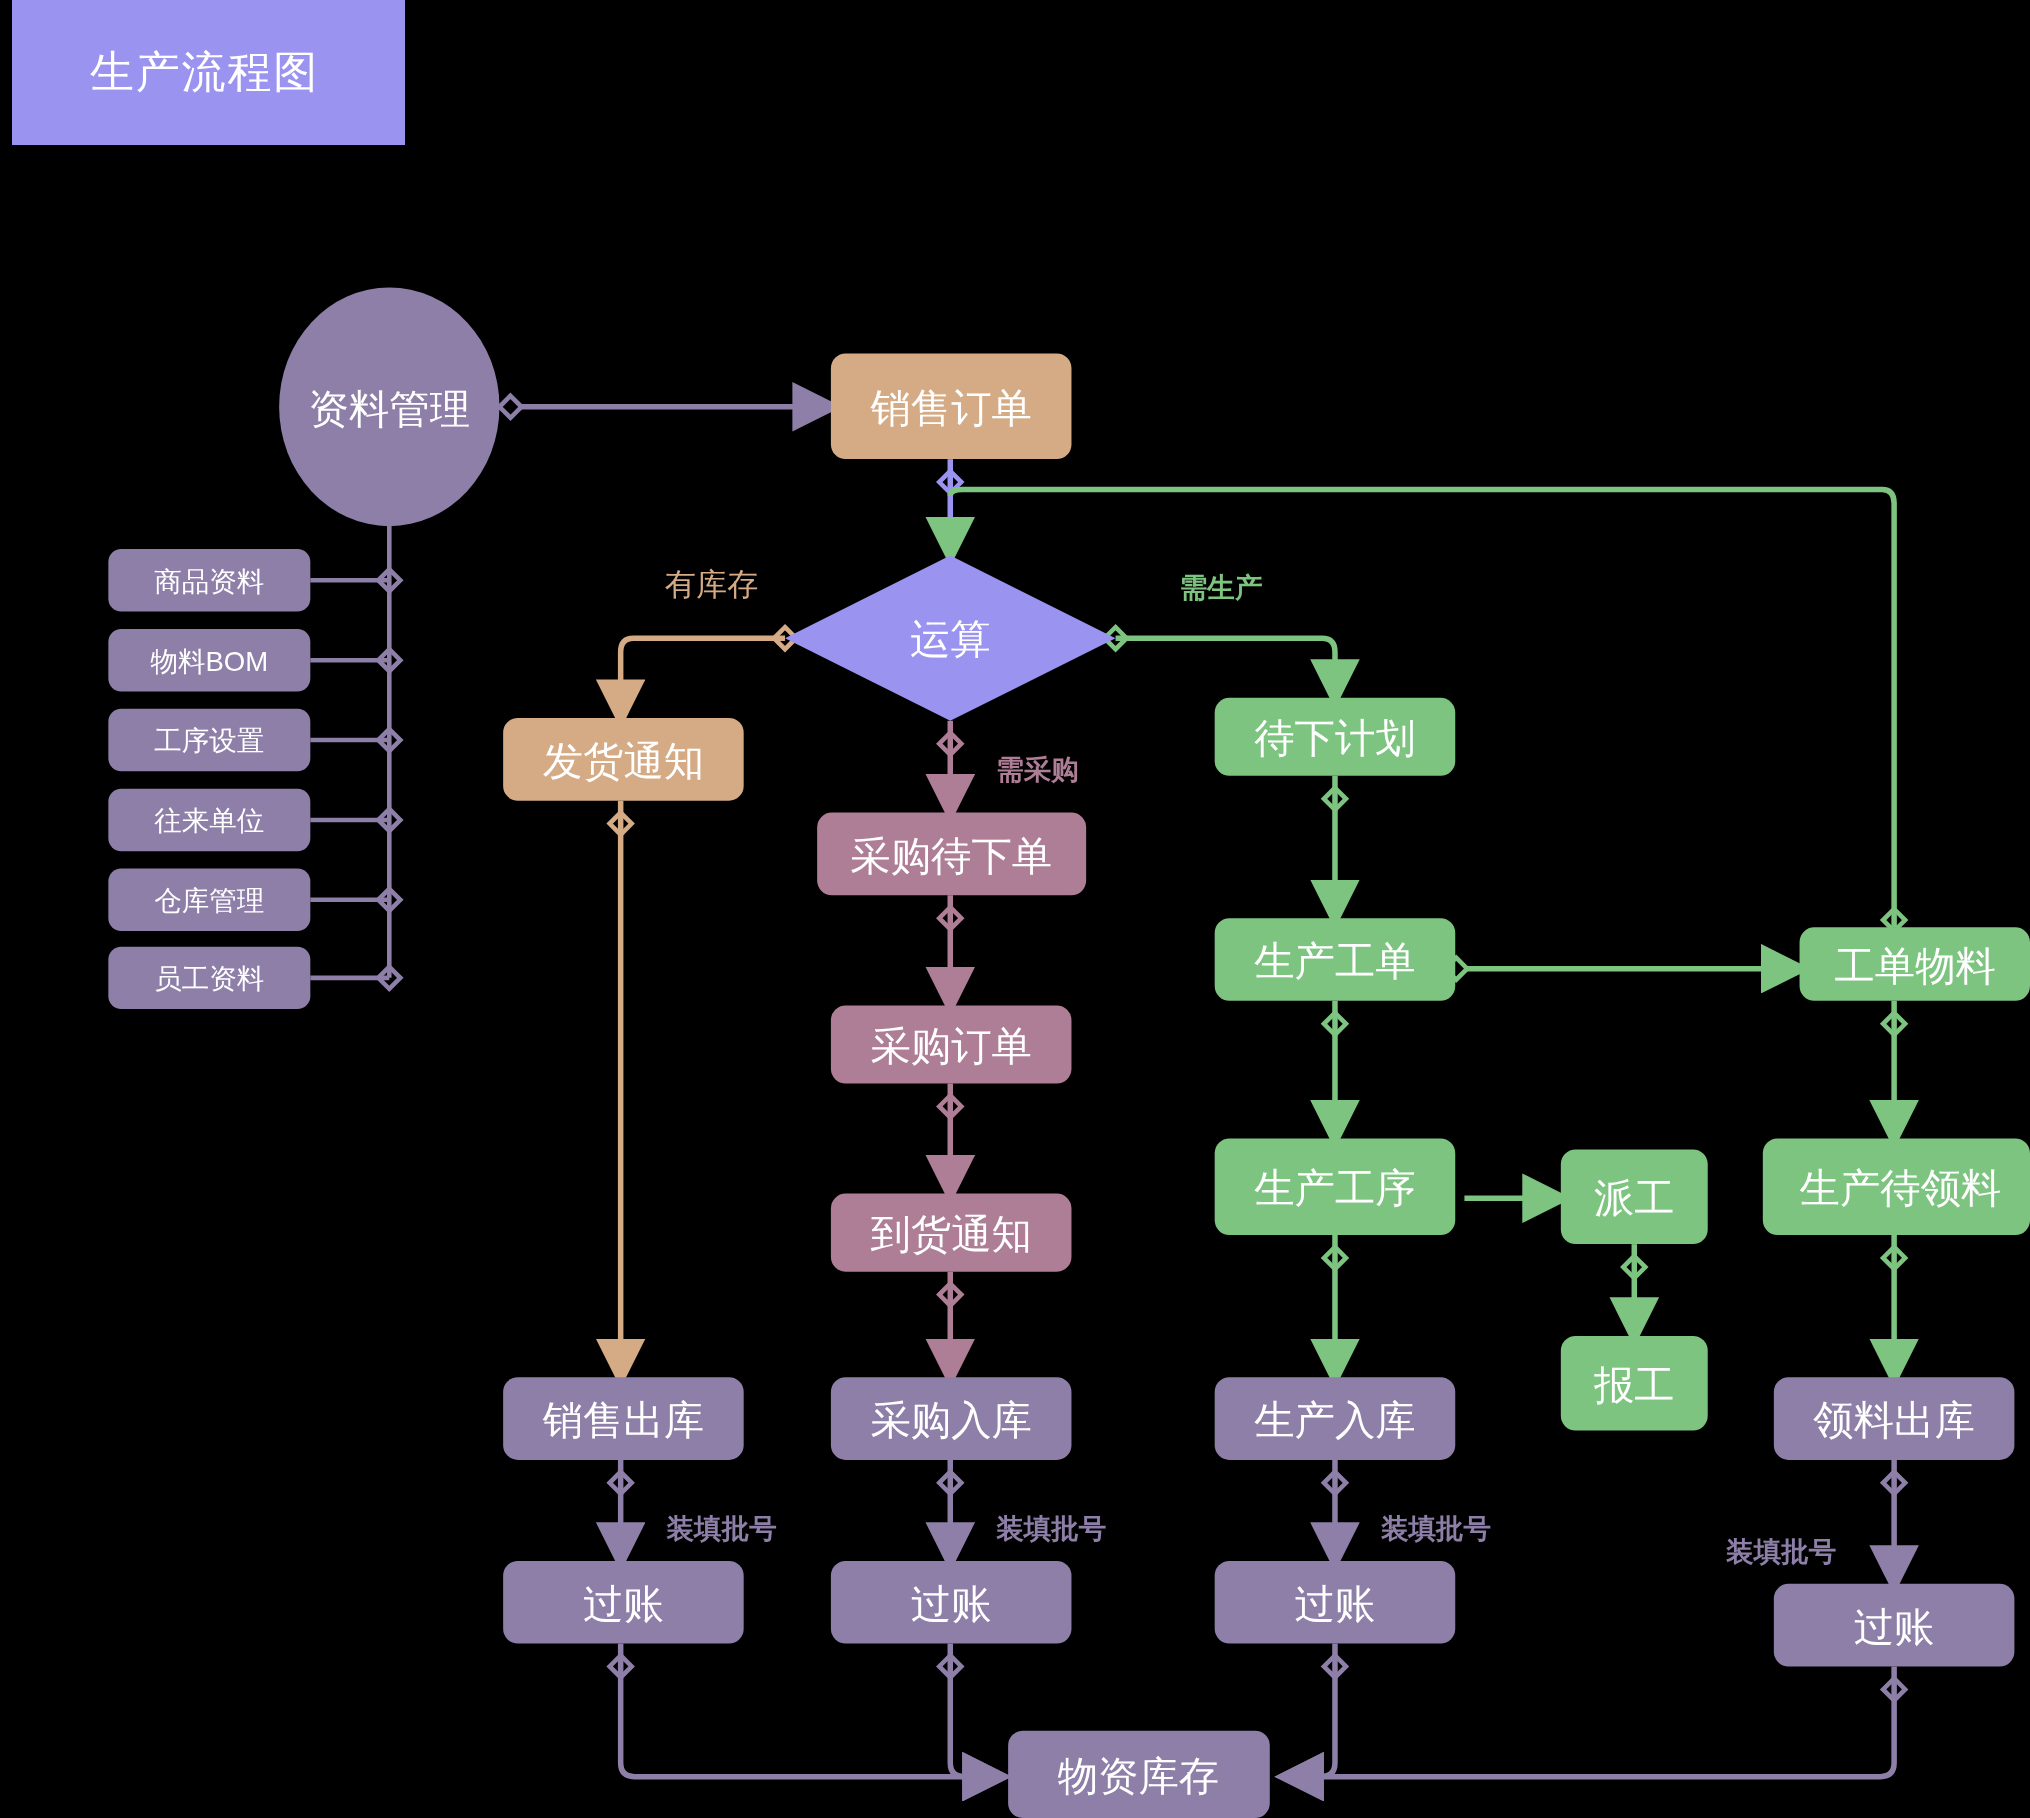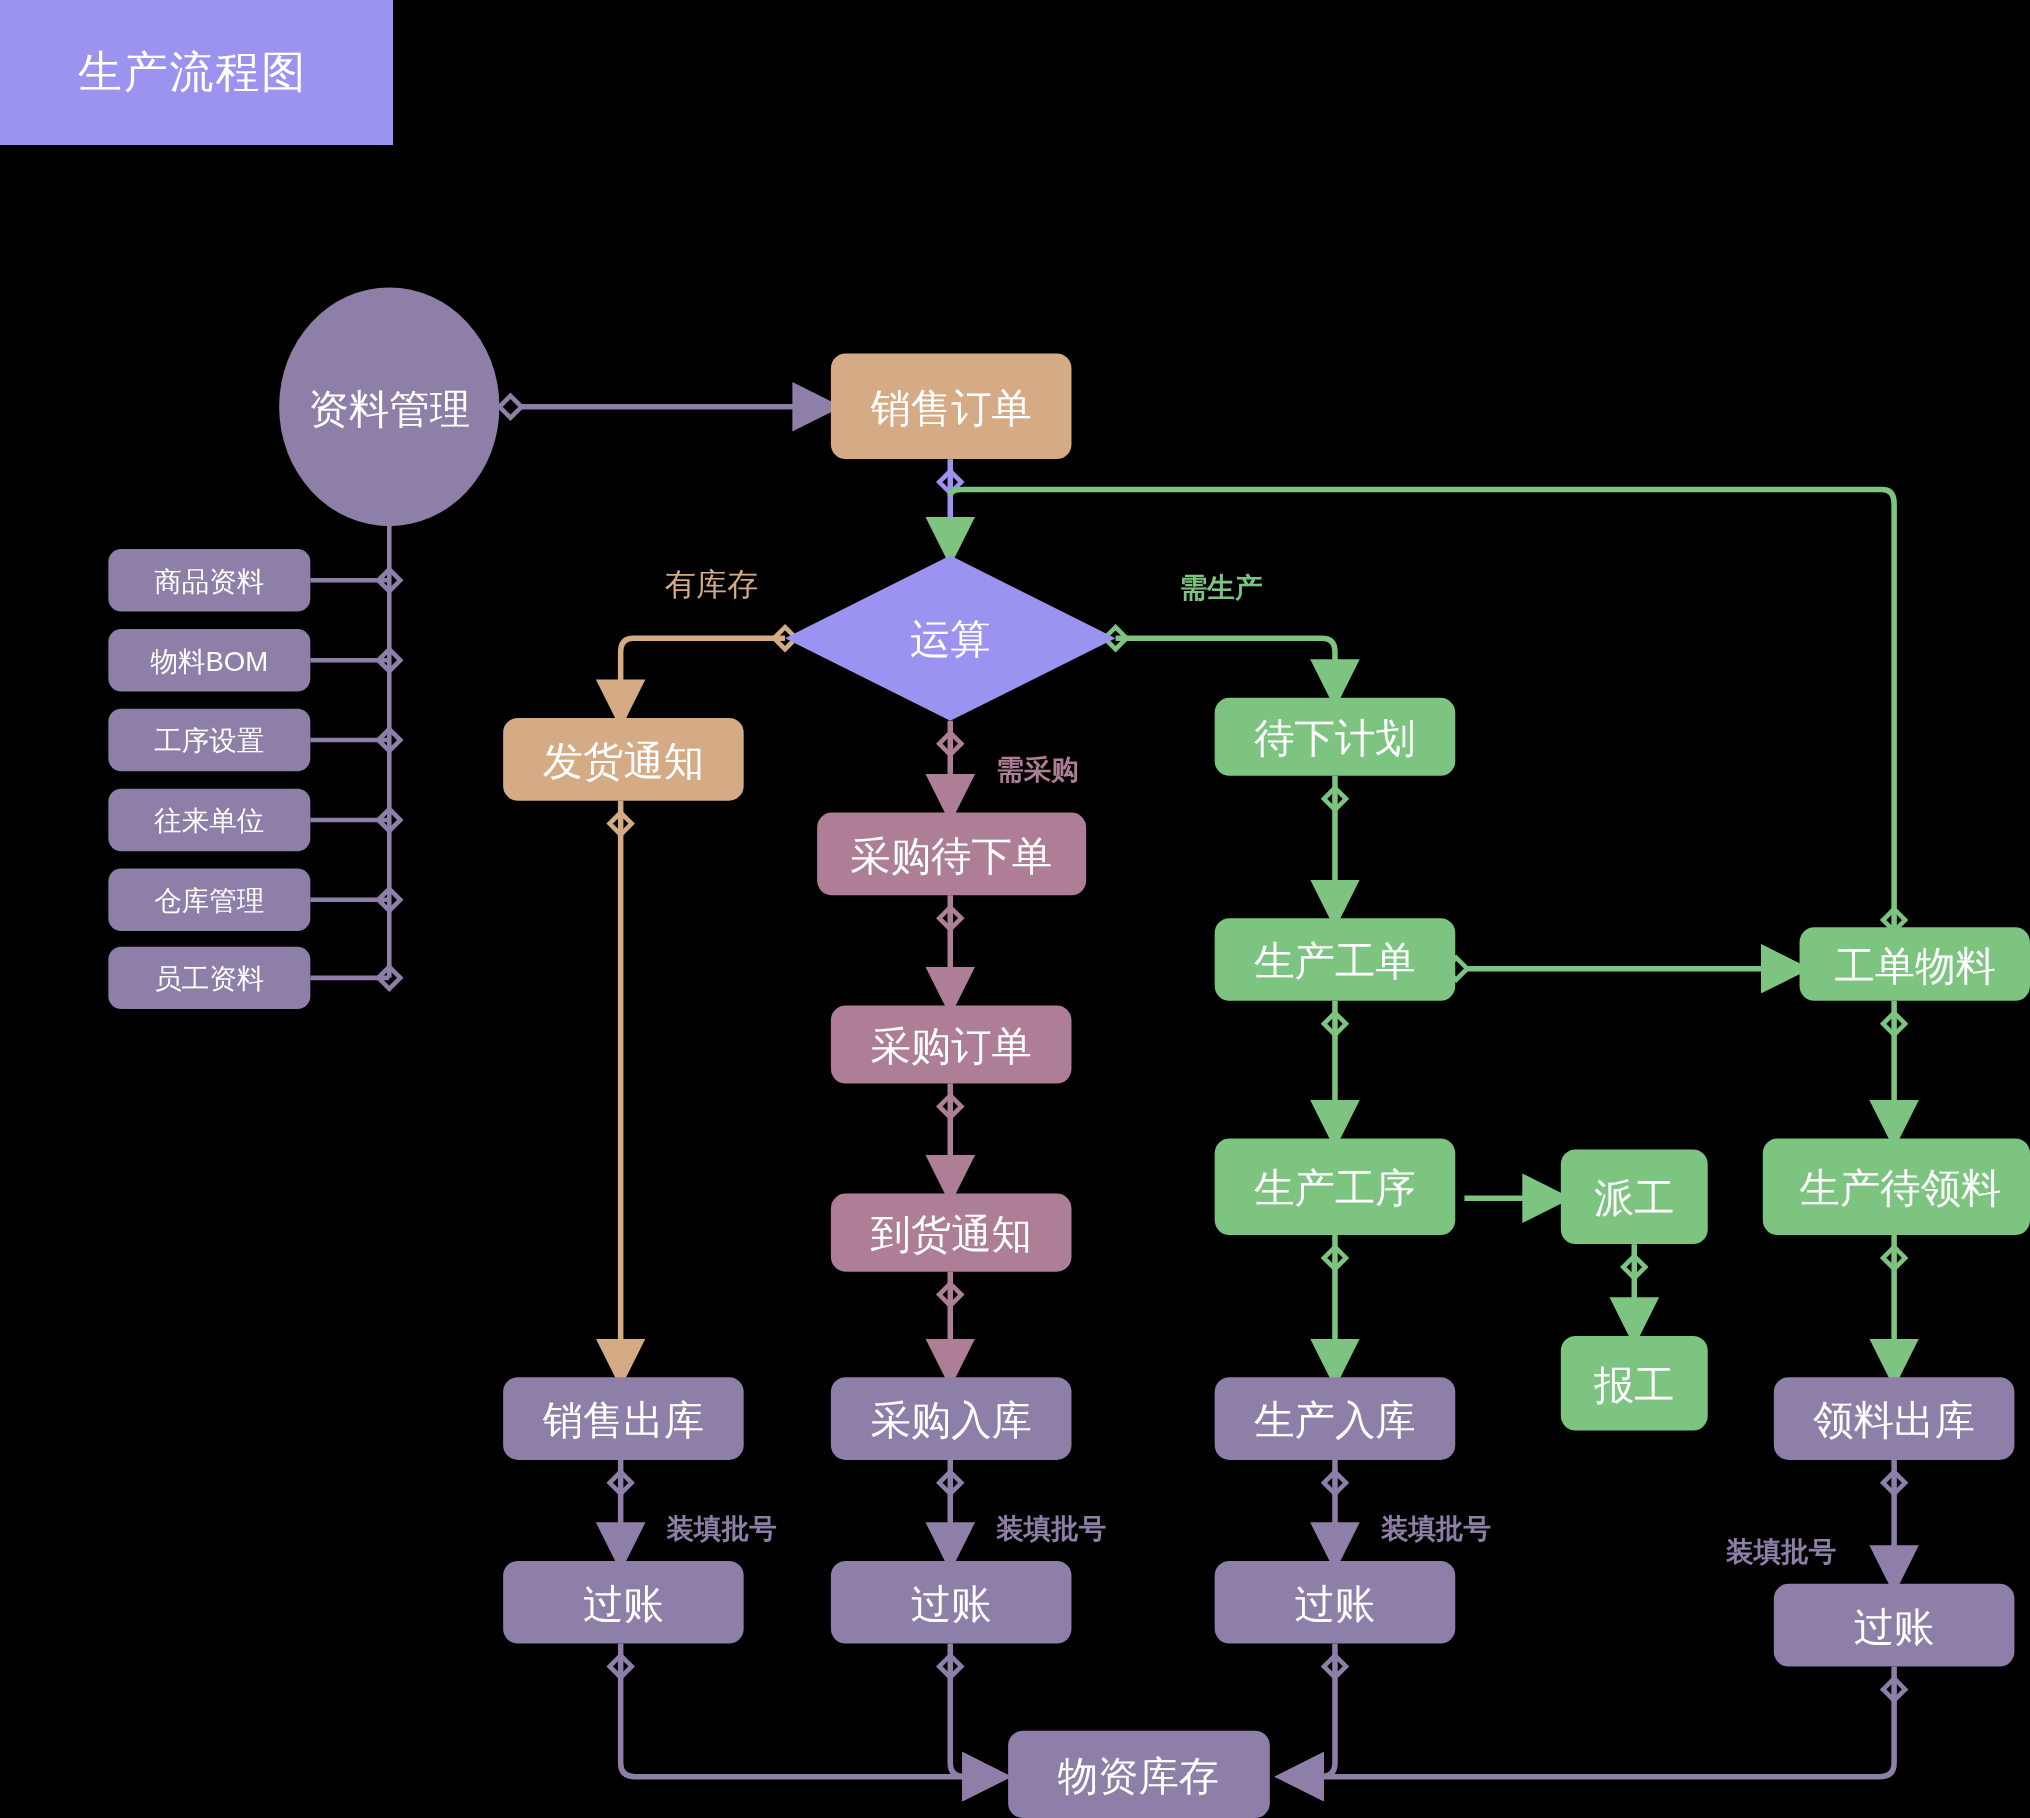--- a/index.html
+++ b/index.html
@@ -1,19 +1,19 @@
 <!DOCTYPE html>
 <html style="font-size:14.7px"><head>
 <meta charset="utf-8">
 <style>
   html,body{margin:0;padding:0;background:#000;}
   body{width:2030px;height:1818px;overflow:hidden;font-family:"Liberation Sans","DejaVu Sans",sans-serif;}
   #stage{position:relative;width:2030px;height:1818px;background:#000;}
   #title-banner{
-    position:absolute;left:0;top:0;width:393px;height:145px;
+    position:absolute;left:12px;top:0;width:393px;height:145px;
     background:#9b93f0;display:flex;align-items:center;
   }
   #title-banner .txt{color:#ffffff;font-size:44px;margin-left:78px;letter-spacing:1.8px;}
   svg{position:absolute;left:0;top:0;}
   .nodeLabel{fill:#ffffff;font-size:44px;text-anchor:middle;dominant-baseline:central;}
   .edgeLabel{font-size:30px;text-anchor:middle;dominant-baseline:central;font-weight:bold;}
   .edgeLabel.big{font-size:34px;font-weight:normal;}
   .sideLabel{fill:#ffffff;font-size:30px;text-anchor:middle;dominant-baseline:central;}
   .circLabel{fill:#ffffff;font-size:44px;text-anchor:middle;dominant-baseline:central;}
 </style>

